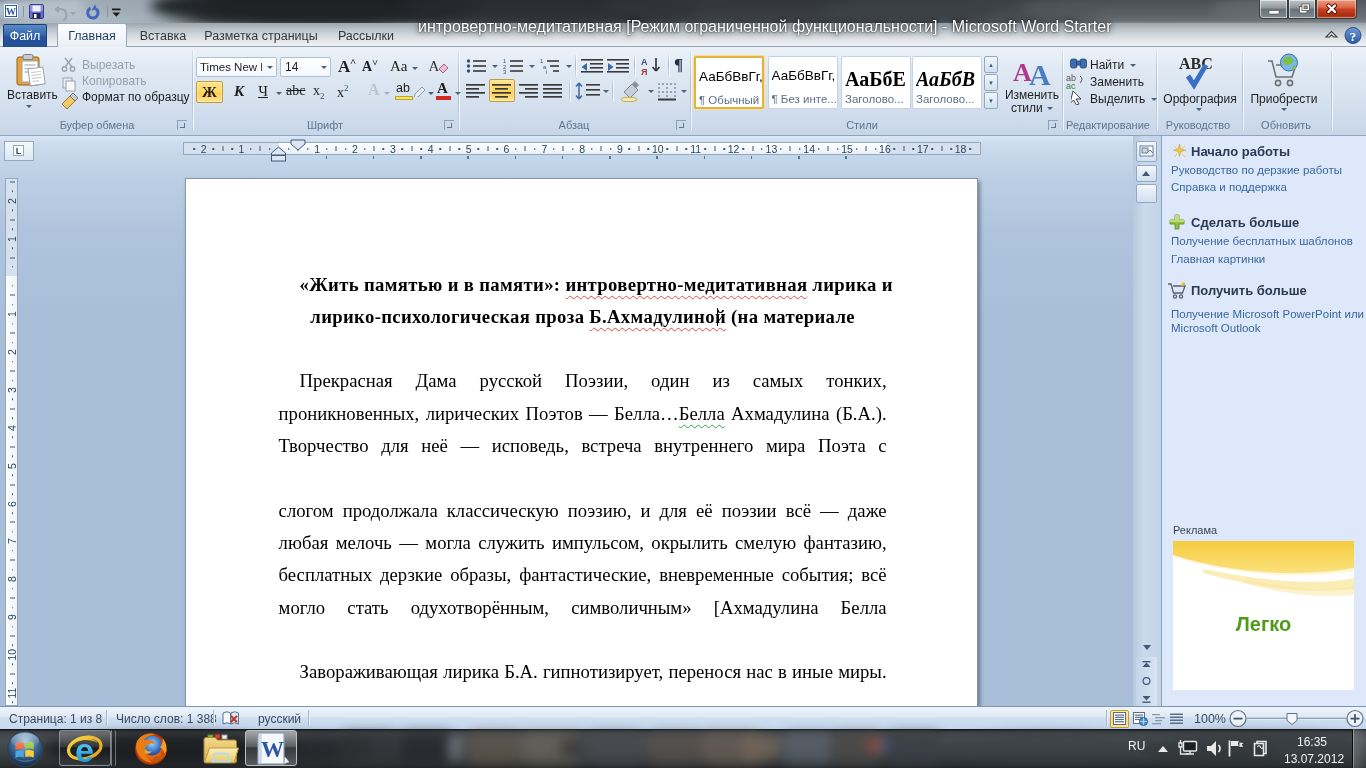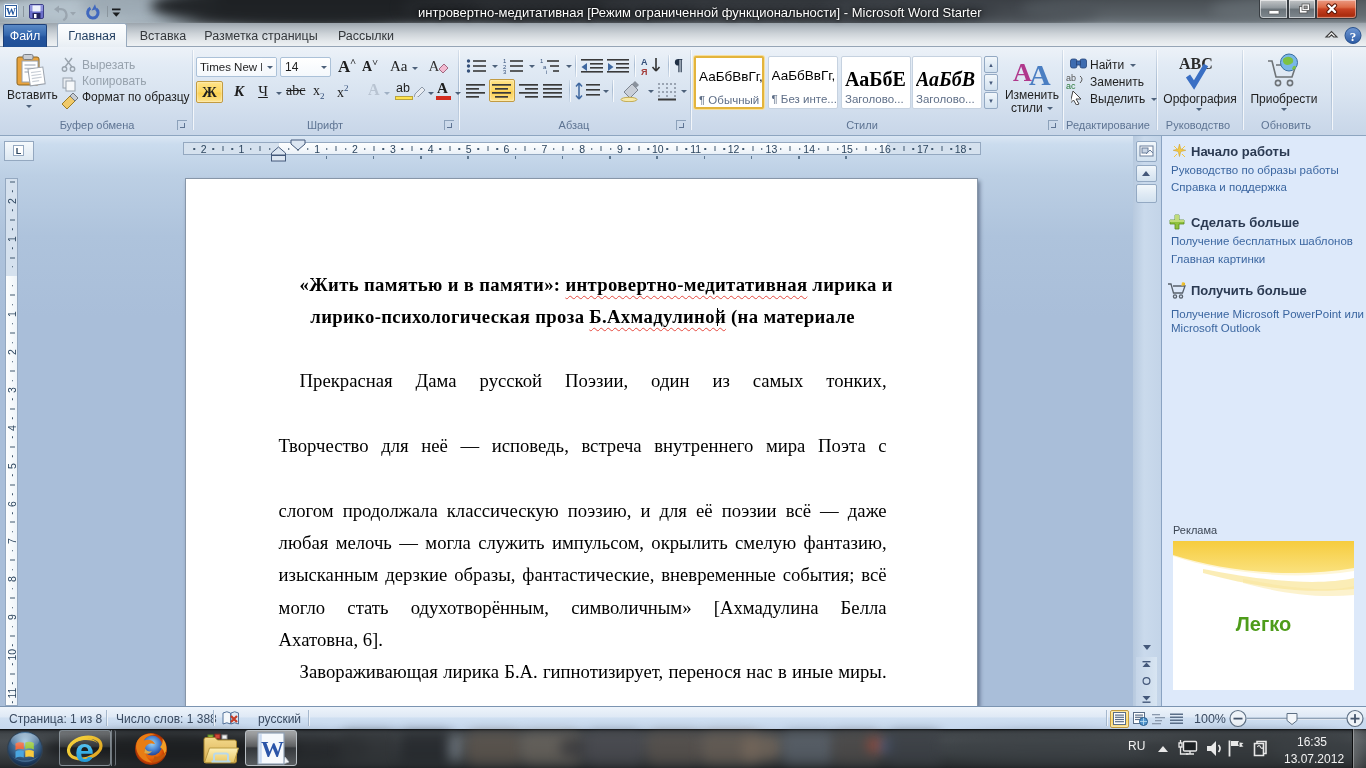--- a/index.html
+++ b/index.html
@@ -2,21 +2,21 @@
 <html><head><meta charset="utf-8">
 <style>
 *{margin:0;padding:0;box-sizing:border-box}
 html,body{width:1366px;height:768px;overflow:hidden}
 body{font-family:"Liberation Sans",sans-serif;position:relative;background:#A9BED9}
 .ab{position:absolute}
 #glass{left:0;top:0;width:1366px;height:47px;overflow:hidden;
  background:linear-gradient(180deg,#383c40 0,#4a4f54 8px,#5a6065 15px,#757d84 21px,#9aa3aa 23px);}
 .blob{position:absolute;border-radius:50%;filter:blur(6px)}
 #tstrip{position:absolute;left:0;top:23px;width:1366px;height:24px;background:linear-gradient(180deg,#9ba4ac 0,#b4bcc3 20%,#cdd3d8 45%,#e4e8eb 75%,#f0f3f5 100%)}
-#ttext{left:418px;top:5px;width:540px;color:#fff;font-size:13px;white-space:nowrap;text-shadow:0 0 6px rgba(0,0,0,.9),0 0 2px rgba(0,0,0,.9)}
+#ttext{left:418px;top:18px;width:540px;color:#fff;font-size:16px;white-space:nowrap;text-shadow:0 0 6px rgba(0,0,0,.9),0 0 2px rgba(0,0,0,.9)}
 .wbtn{position:absolute;top:0;height:19px;border:1px solid #383d42;border-top:none;background:linear-gradient(180deg,rgba(255,255,255,.65),rgba(200,207,212,.45) 45%,rgba(118,128,135,.45) 50%,rgba(150,160,167,.5));box-shadow:inset 0 0 0 1px rgba(255,255,255,.55)}
 #bmin{left:1259px;width:29px;border-radius:0 0 0 4px}
 #bmax{left:1288px;width:28px}
 #bclose{left:1316px;width:41px;border-radius:0 0 4px 0;background:linear-gradient(180deg,#eb9a82,#dd6b47 40%,#c94323 50%,#ab2c0e 85%,#b84423);box-shadow:inset 0 0 0 1px rgba(255,255,255,.4)}
 .tab{position:absolute;top:26px;height:21px;font-size:12.5px;color:#33373b;text-align:center;line-height:21px}
 #tfile{left:3px;top:24px;width:44px;height:23px;background:linear-gradient(180deg,#5b8ac6,#3467ae 45%,#24549e 55%,#215096);color:#fff;border-radius:2px 2px 0 0;line-height:23px;border:1px solid #1c3f78;border-bottom:none}
 #thome{left:57px;top:23px;width:70px;height:24px;background:linear-gradient(180deg,#fdfeff,#f2f6f9 60%,#e8eef4);border:1px solid #97a9bd;border-bottom:none;border-radius:2.5px 2.5px 0 0;color:#1e3c5f;line-height:24px}
 #ribbon{left:0;top:47px;width:1366px;height:89px;background:linear-gradient(180deg,#edf2f8 0,#e2ebf5 20%,#d8e3f0 55%,#cfdcec 78%,#c8d6e8 100%);border-bottom:1px solid #8da5c0}
 .gdiv{position:absolute;width:1px;background:linear-gradient(180deg,rgba(160,178,200,.25),#aabdd3 45%,rgba(160,178,200,.2));box-shadow:1px 0 0 rgba(255,255,255,.75)}
 .glbl{position:absolute;top:72px;font-size:11px;color:#5e7493;text-align:center;white-space:nowrap}
@@ -563,26 +563,26 @@
 <div class="vtick" style="top:41.1px"></div>
 <div class="vdot" style="top:31.7px"></div>
 <div class="vnum" style="top:22.2px">2</div>
 <div class="vdot" style="top:12.7px"></div>
 <div class="vtick" style="top:3.3px"></div>
 </div>
 <div id="page">
 <div class="ln cn" style="top:89.56px;left:113.6px;width:587px">«Жить памятью и в памяти»: <span class="wvr">интровертно-медитативная</span> лирика и</div>
 <div class="ln cn" style="top:121.86px;">лирико-психологическая проза <span class="wvr">Б.Ахмадулиной</span> (на материале</div>
 <div class="ln jt" style="top:186.46px;"><span style="display:inline-block;width:21px"></span>Прекрасная Дама русской Поэзии, один из самых тонких,</div>
+<div class="ln jt" style="top:218.76px;">проникновенных, лирических Поэтов — Белла…<span class="wvg">Белла</span> Ахмадулина (Б.А.).</div>
 <div class="ln jt" style="top:251.06px;">Творчество для неё — исповедь, встреча внутреннего мира Поэта с</div>
 <div class="ln jt" style="top:315.66px;">слогом продолжала классическую поэзию, и для её поэзии всё — даже</div>
 <div class="ln jt" style="top:347.96px;">любая мелочь — могла служить импульсом, окрылить смелую фантазию,</div>
-<div class="ln jt" style="top:380.26px;">изысканным дерзкие образы, фантастические, вневременные события; всё</div>
+<div class="ln jt" style="top:380.26px;">бесплатных дерзкие образы, фантастические, вневременные события; всё</div>
 <div class="ln jt" style="top:412.56px;">могло стать одухотворённым, символичным» [Ахмадулина Белла</div>
-<div class="ln " style="top:444.86px;">Ахатовна, 6].</div>
 <div class="ln jt" style="top:477.16px;"><span style="display:inline-block;width:21px"></span>Заворажива­ющая лирика Б.А. гипнотизирует, перенося нас в иные миры.</div>
 <div class="ab" style="left:531px;top:129px;width:1.2px;height:18px;background:#000"></div>
 </div>
 <div id="vsb">
 <div class="sbtn" style="top:5px;height:21px"><svg width="19" height="19" viewBox="0 0 19 19">
           <rect x="3" y="4" width="13" height="10" fill="#fff" stroke="#6a7f9b"></rect>
           <rect x="5" y="6" width="6" height="5" fill="#c8d4e4" stroke="#6a7f9b"></rect>
           <path d="M9 12 l4 -4 l3 3" stroke="#6a7f9b" fill="#e8eef6"></path>
         </svg></div>
 <div class="sbtn" style="top:29px;height:17px;text-align:center">
@@ -606,21 +606,21 @@
 </svg>
 </div>
 <div id="tpane">
 <svg class="ab" style="left:10px;top:7.5px" width="15" height="15" viewBox="0 0 15 15">
 <g fill="#f4c73f" stroke="#c79b2a" stroke-width=".5">
 <path d="M7.5 0 l1.3 5 l5 1.3 l-5 1.3 l-1.3 5 l-1.3 -5 l-5 -1.3 l5 -1.3 z"></path>
         </g>
 <path d="M2 2 l3 3 M13 2 l-3 3 M2 13 l3 -3 M13 13 l-3 -3" stroke="#f4c73f" stroke-width="1"></path>
       </svg>
 <div class="tph" style="left:29px;top:8px">Начало работы</div>
-<div class="tpl" style="left:9px;top:27.5px">Руководство по образы работы</div>
+<div class="tpl" style="left:9px;top:27.5px">Руководство по дерзкие работы</div>
 <div class="tpl" style="left:9px;top:45px">Справка и поддержка</div>
 <svg class="ab" style="left:7px;top:78px" width="16" height="16" viewBox="0 0 16 16">
 <path d="M6 1 h4 v5 h5 v4 h-5 v5 h-4 v-5 h-5 v-4 h5 z" fill="#8fc23d" stroke="#5a8a1e" stroke-width=".8"></path>
 <path d="M6 1 h4 v5 h5 v2 h-14 v-2 h5 z" fill="#c0dc7a" stroke="none"></path>
       </svg>
 <div class="tph" style="left:29px;top:79px">Сделать больше</div>
 <div class="tpl" style="left:9px;top:99px">Получение бесплатных шаблонов</div>
 <div class="tpl" style="left:9px;top:116.5px">Главная картинки</div>
 <svg class="ab" style="left:5px;top:146px" width="22" height="18" viewBox="0 0 22 18">
 <g stroke="#57606b" stroke-width="1.3" fill="none">

